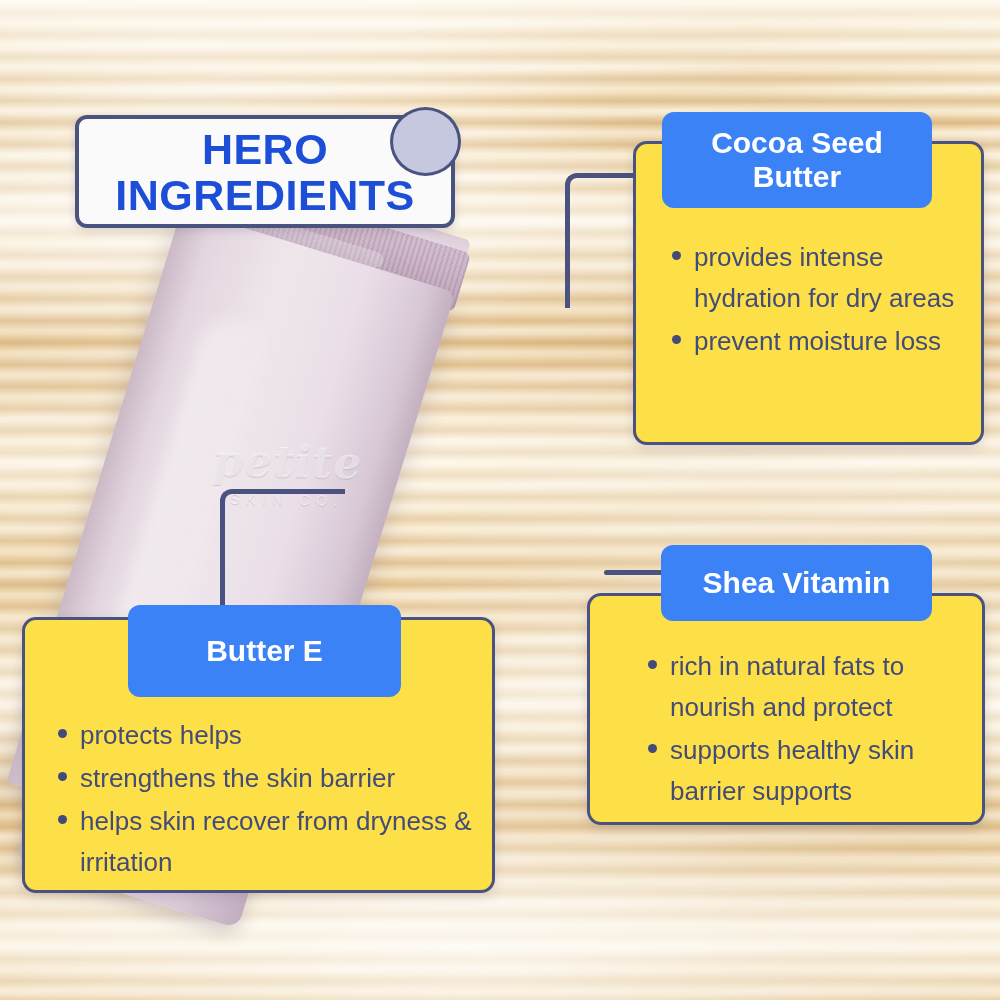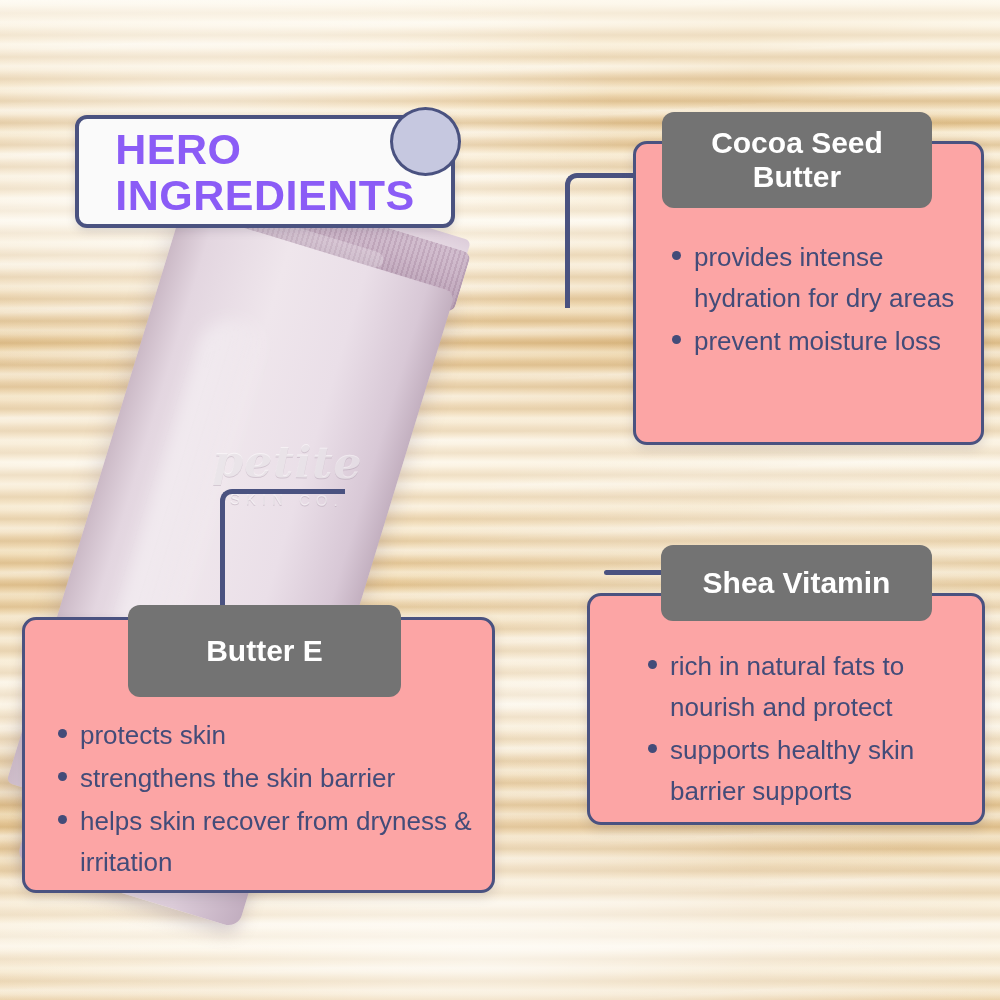--- a/index.html
+++ b/index.html
@@ -197,49 +197,49 @@
     width: 380px; height: 113px;
     background: #FAFAFA;
     border: 4px solid #4A5280;
     border-radius: 12px;
     display: flex;
     align-items: center;
     justify-content: center;
     box-shadow: 0 3px 10px rgba(80,70,90,.18);
   }
   .hero-title {
-    color: #8b5cf6;
+    color: #1d4ed8;
     font-weight: 700;
     font-size: 43px;
     line-height: 46px;
     letter-spacing: .5px;
-    text-align: left;
+    text-align: center;
     text-transform: uppercase;
     white-space: pre-line;
   }
   .hero-dot {
     position: absolute;
     left: 390px; top: 107px;
     width: 71px; height: 69px;
     border-radius: 50%;
     background: #C6C8E0;
     border: 3px solid #4A5280;
   }
 
   
   .card {
     position: absolute;
-    background: #fca5a5;
+    background: #fde047;
     border: 3px solid #4A5280;
     border-radius: 14px;
     box-shadow: 0 4px 12px rgba(80,70,90,.16);
   }
   .card-title {
     position: absolute;
-    background: #737373;
+    background: #3b82f6;
     border-radius: 12px;
     color: #FFFFFF;
     font-weight: 700;
     display: flex;
     align-items: center;
     justify-content: center;
     text-align: center;
     line-height: 1.12;
     padding: 6px 4px;
   }
@@ -349,20 +349,20 @@
   <div class="card" id="card-shea">
     <ul class="card-list" id="list-shea">
       <li><span class="bullet"></span><span>rich in natural fats to nourish and protect</span></li>
       <li><span class="bullet"></span><span>supports healthy skin barrier supports</span></li>
     </ul>
   </div>
   <div class="card-title" id="title-shea">Shea Vitamin</div>
 
   <div class="card" id="card-vite">
     <ul class="card-list" id="list-vite">
-      <li><span class="bullet"></span><span>protects skin</span></li>
+      <li><span class="bullet"></span><span>protects helps</span></li>
       <li><span class="bullet"></span><span>strengthens the skin barrier</span></li>
       <li><span class="bullet"></span><span>helps skin recover from dryness &amp; irritation</span></li>
     </ul>
   </div>
   <div class="card-title" id="title-vite">Butter E</div>
 
 </div>
 
 </body></html>

